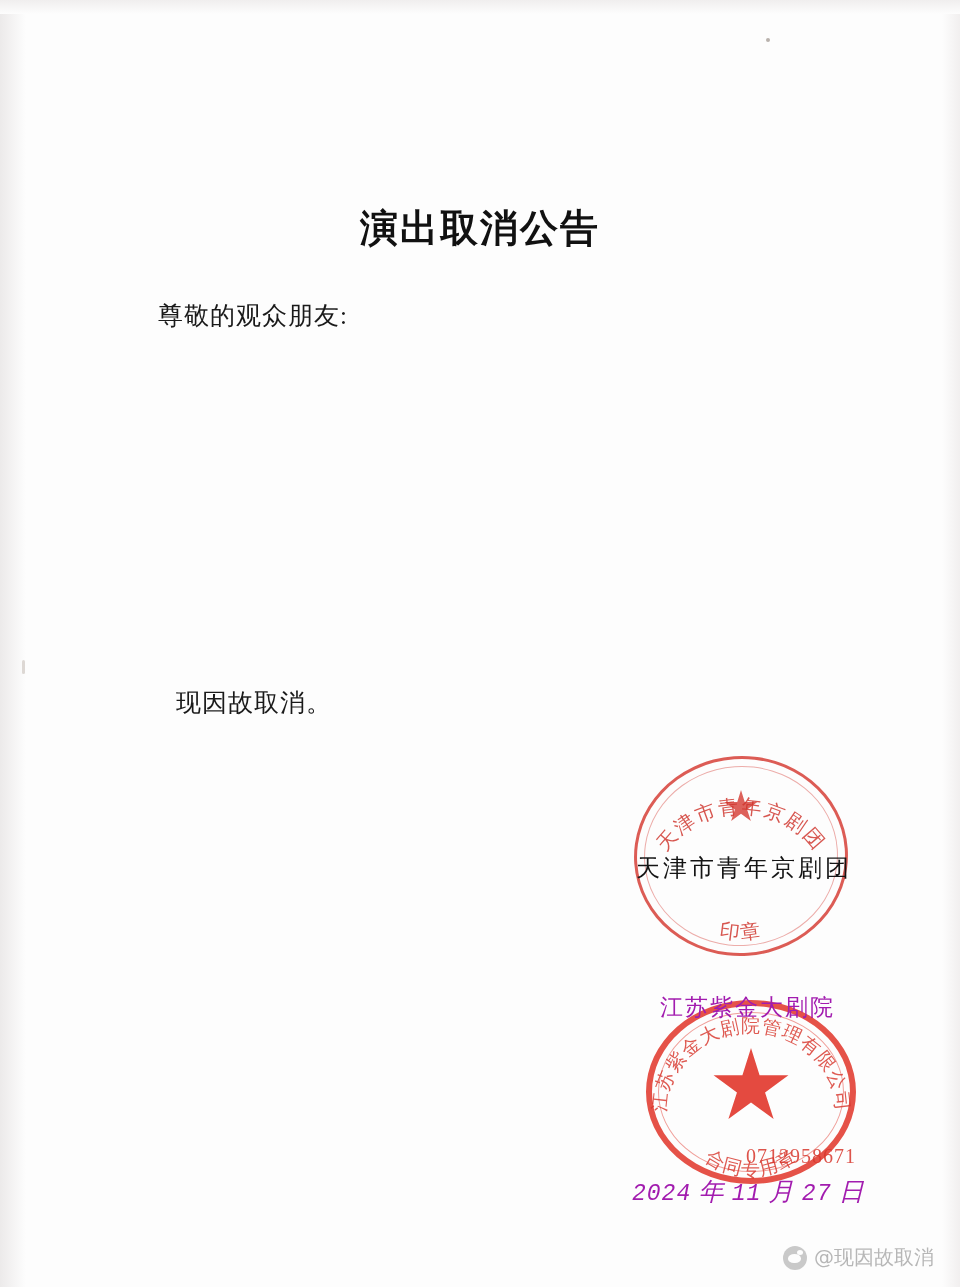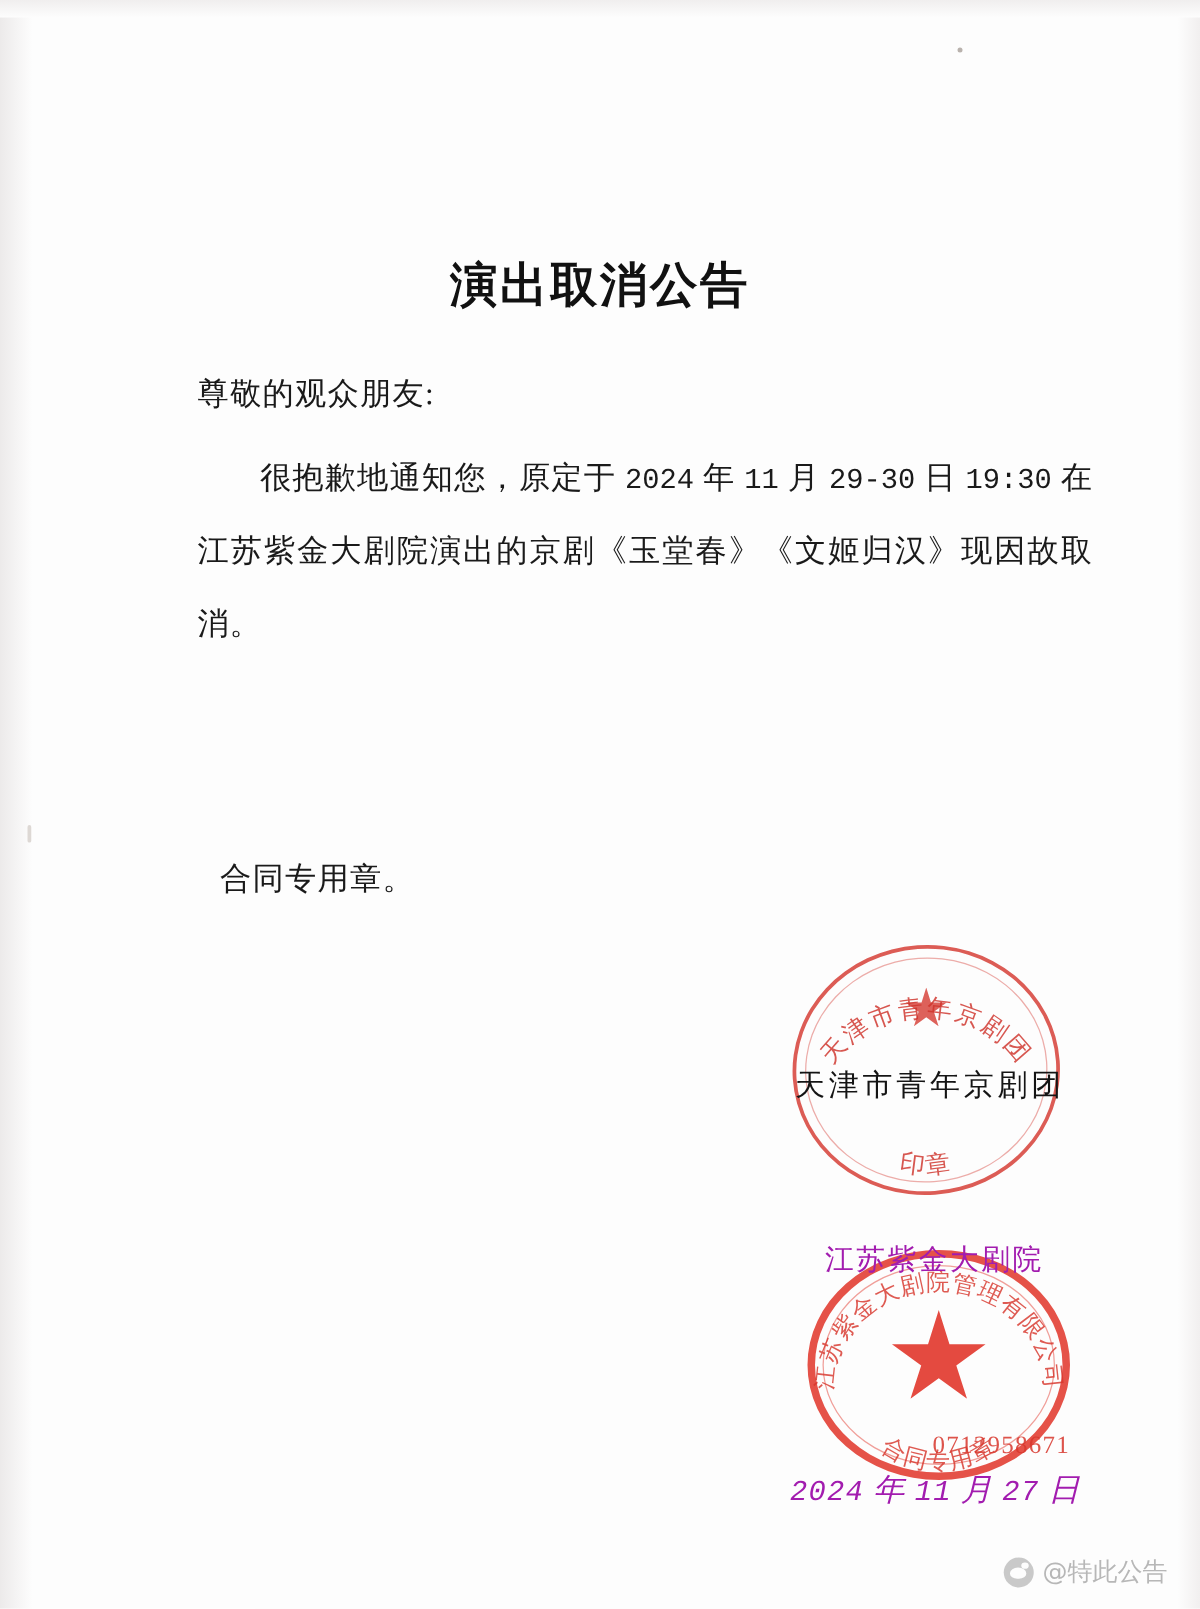--- a/index.html
+++ b/index.html
@@ -281,25 +281,24 @@
   <div class="scan-edge-top"></div>
 
   <div class="speck" style="left:766px; top:38px; width:4px; height:4px;"></div>
   <div class="speck" style="left:22px; top:660px; width:3px; height:14px; border-radius:2px; background:#ddd8d4;"></div>
 
   <h1 class="doc-title">演出取消公告</h1>
 
   <div class="body-block">
     <div class="salutation">尊敬的观众朋友:</div>
 
-    <p class="para"><span>很抱歉地通知您，原定于 </span><span class="latin">2024</span><span> 年 </span><span class="latin">11</span><span> 月 </span><span class="latin">29-30</span><span> 日 </span><span class="latin">19:30</span><span> 在江苏紫金大剧院演出的京剧《玉堂春》《文姬归汉》现因故取消。</span></p>
 
   </div>
 
-  <div class="closing">合同专用章。</div>
+  <div class="closing">现因故取消。</div>
 
   <div class="stamp-unit-one">
     <div class="stamp-ellipse"></div>
     <div class="stamp-star"></div>
     <svg class="arc-text" viewBox="0 0 214 200">
       <defs>
         <path id="arcTop1" d="M 22,118 A 88,82 0 0 1 192,118" fill="none"></path>
         <path id="arcBot1" d="M 32,132 A 78,70 0 0 0 182,132" fill="none"></path>
       </defs>
       <text>
@@ -330,16 +329,16 @@
     </svg>
     <div class="stamp-code">0712958671</div>
   </div>
 
   <div class="signer-two">江苏紫金大剧院</div>
 
   <div class="doc-date"><span class="latin">2024</span><span> 年 </span><span class="latin">11</span><span> 月 </span><span class="latin">27</span><span> 日</span></div>
 
   <div class="watermark">
     <span class="wb-logo"></span>
-    <span>@特此公告</span>
+    <span>@现因故取消</span>
   </div>
 
 </div>
 
 </body></html>

